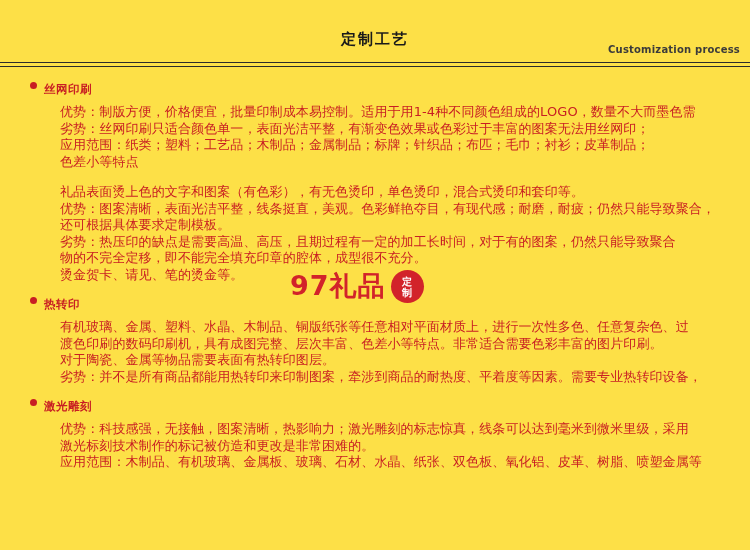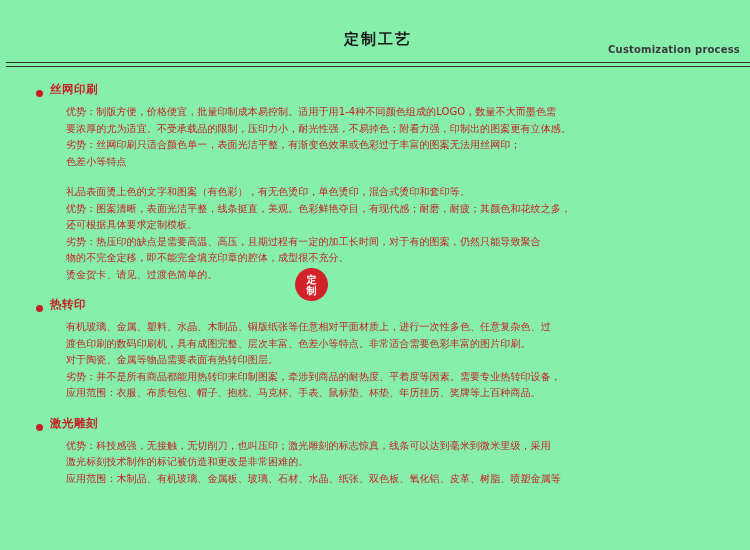--- a/index.html
+++ b/index.html
@@ -6,22 +6,21 @@
   html, body {
     margin: 0; padding: 0;
     width: 750px; height: 550px;
     background: #ffffff;
     font-family: "DejaVu Sans", "Liberation Sans", sans-serif;
     overflow: hidden;
   }
   .page {
     position: relative;
     width: 750px; height: 550px;
-    background: #86efac;
-    padding-left: 6px;
+    background: #fde047;
   }
 
   
   .header {
     position: relative;
     height: 66px;
   }
   .header-title {
     text-align: center;
     font-size: 15px;
@@ -49,41 +48,41 @@
   .rule.bottom { top: 66px; }
 
   
   .content {
     padding: 16px 22px 0 22px;
   }
   .section { margin-bottom: 14px; }
 
   .sec-head {
     display: flex;
-    align-items: flex-end;
+    align-items: flex-start;
     margin-bottom: 7px;
   }
   .bullet {
     width: 7px; height: 7px;
     border-radius: 50%;
     background: #c81e23;
     margin-right: 7px;
     flex: 0 0 auto;
     margin-left: 8px;
   }
   .sec-title {
     font-size: 11.5px;
     font-weight: bold;
     color: #c81e23;
     letter-spacing: 0.5px;
   }
 
   .lines { padding-left: 38px; }
   .line {
-    font-size: 10px;
+    font-size: 13px;
     line-height: 16.5px;
     color: #c81e23;
     letter-spacing: 0.1px;
     white-space: nowrap;
   }
 
   
   .watermark {
     position: absolute;
     left: 290px;
@@ -130,65 +129,65 @@
 
   <div class="content">
 
     <div class="section">
       <div class="sec-head">
         <span class="bullet"></span>
         <span class="sec-title">丝网印刷</span>
       </div>
       <div class="lines">
         <div class="line">优势：制版方便，价格便宜，批量印制成本易控制。适用于用1-4种不同颜色组成的LOGO，数量不大而墨色需</div>
-        <div class="line">要浓厚的尤为适宜。不受承载品的限制，压印力小，耐光性强，不易掉色；附看力强，印制出的图案更有立体感。</div>
         <div class="line">劣势：丝网印刷只适合颜色单一，表面光洁平整，有渐变色效果或色彩过于丰富的图案无法用丝网印；</div>
+        <div class="line">应用范围：纸类；塑料；工艺品；木制品；金属制品；标牌；针织品；布匹；毛巾；衬衫；皮革制品；</div>
         <div class="line">色差小等特点</div>
       </div>
     </div>
 
     <div class="section">
       <div class="lines">
         <div class="line">礼品表面烫上色的文字和图案（有色彩），有无色烫印，单色烫印，混合式烫印和套印等。</div>
-        <div class="line">优势：图案清晰，表面光洁平整，线条挺直，美观。色彩鲜艳夺目，有现代感；耐磨，耐疲；其颜色和花纹之多，</div>
+        <div class="line">优势：图案清晰，表面光洁平整，线条挺直，美观。色彩鲜艳夺目，有现代感；耐磨，耐疲；仍然只能导致聚合，</div>
         <div class="line">还可根据具体要求定制模板。</div>
         <div class="line">劣势：热压印的缺点是需要高温、高压，且期过程有一定的加工长时间，对于有的图案，仍然只能导致聚合</div>
         <div class="line">物的不完全定移，即不能完全填充印章的腔体，成型很不充分。</div>
-        <div class="line">烫金贺卡、请见、过渡色简单的。</div>
+        <div class="line">烫金贺卡、请见、笔的烫金等。</div>
       </div>
     </div>
 
     <div class="section">
       <div class="sec-head">
         <span class="bullet"></span>
         <span class="sec-title">热转印</span>
       </div>
       <div class="lines">
         <div class="line">有机玻璃、金属、塑料、水晶、木制品、铜版纸张等任意相对平面材质上，进行一次性多色、任意复杂色、过</div>
         <div class="line">渡色印刷的数码印刷机，具有成图完整、层次丰富、色差小等特点。非常适合需要色彩丰富的图片印刷。</div>
         <div class="line">对于陶瓷、金属等物品需要表面有热转印图层。</div>
         <div class="line">劣势：并不是所有商品都能用热转印来印制图案，牵涉到商品的耐热度、平着度等因素。需要专业热转印设备，</div>
-        <div class="line">应用范围：衣服、布质包包、帽子、抱枕、马克杯、手表、鼠标垫、杯垫、年历挂历、奖牌等上百种商品。</div>
       </div>
     </div>
 
     <div class="section">
       <div class="sec-head">
         <span class="bullet"></span>
         <span class="sec-title">激光雕刻</span>
       </div>
       <div class="lines">
-        <div class="line">优势：科技感强，无接触，无切削刀，也叫压印；激光雕刻的标志惊真，线条可以达到毫米到微米里级，采用</div>
+        <div class="line">优势：科技感强，无接触，图案清晰，热影响力；激光雕刻的标志惊真，线条可以达到毫米到微米里级，采用</div>
         <div class="line">激光标刻技术制作的标记被仿造和更改是非常困难的。</div>
         <div class="line">应用范围：木制品、有机玻璃、金属板、玻璃、石材、水晶、纸张、双色板、氧化铝、皮革、树脂、喷塑金属等</div>
       </div>
     </div>
 
   </div>
 
   <div class="watermark">
+    <span class="wm-text">97礼品</span>
     <span class="wm-seal">
       <span>定</span>
       <span>制</span>
     </span>
   </div>
 
 </div>
 
 </body></html>

